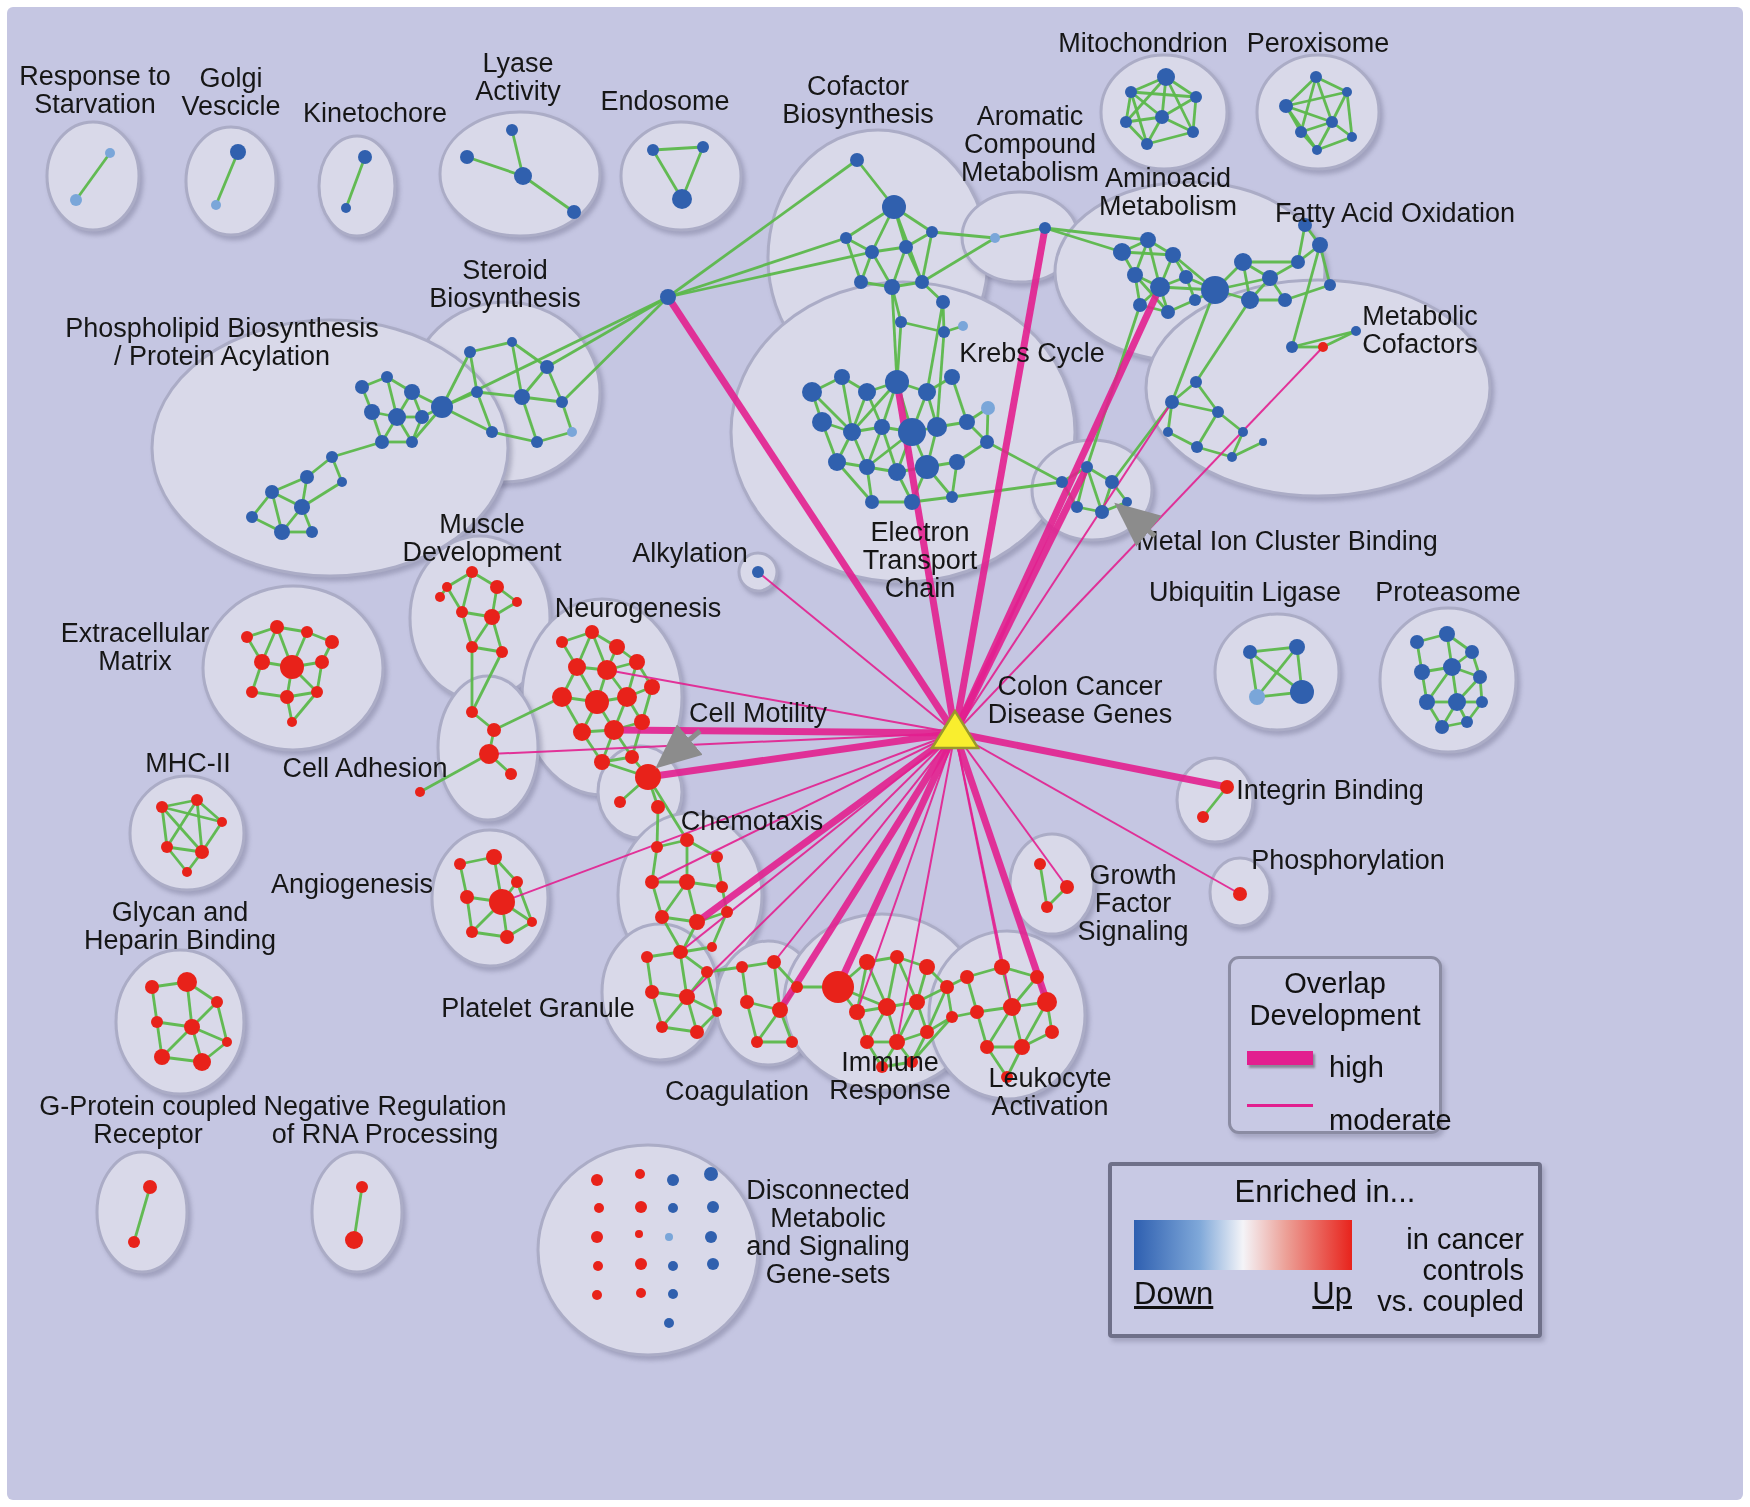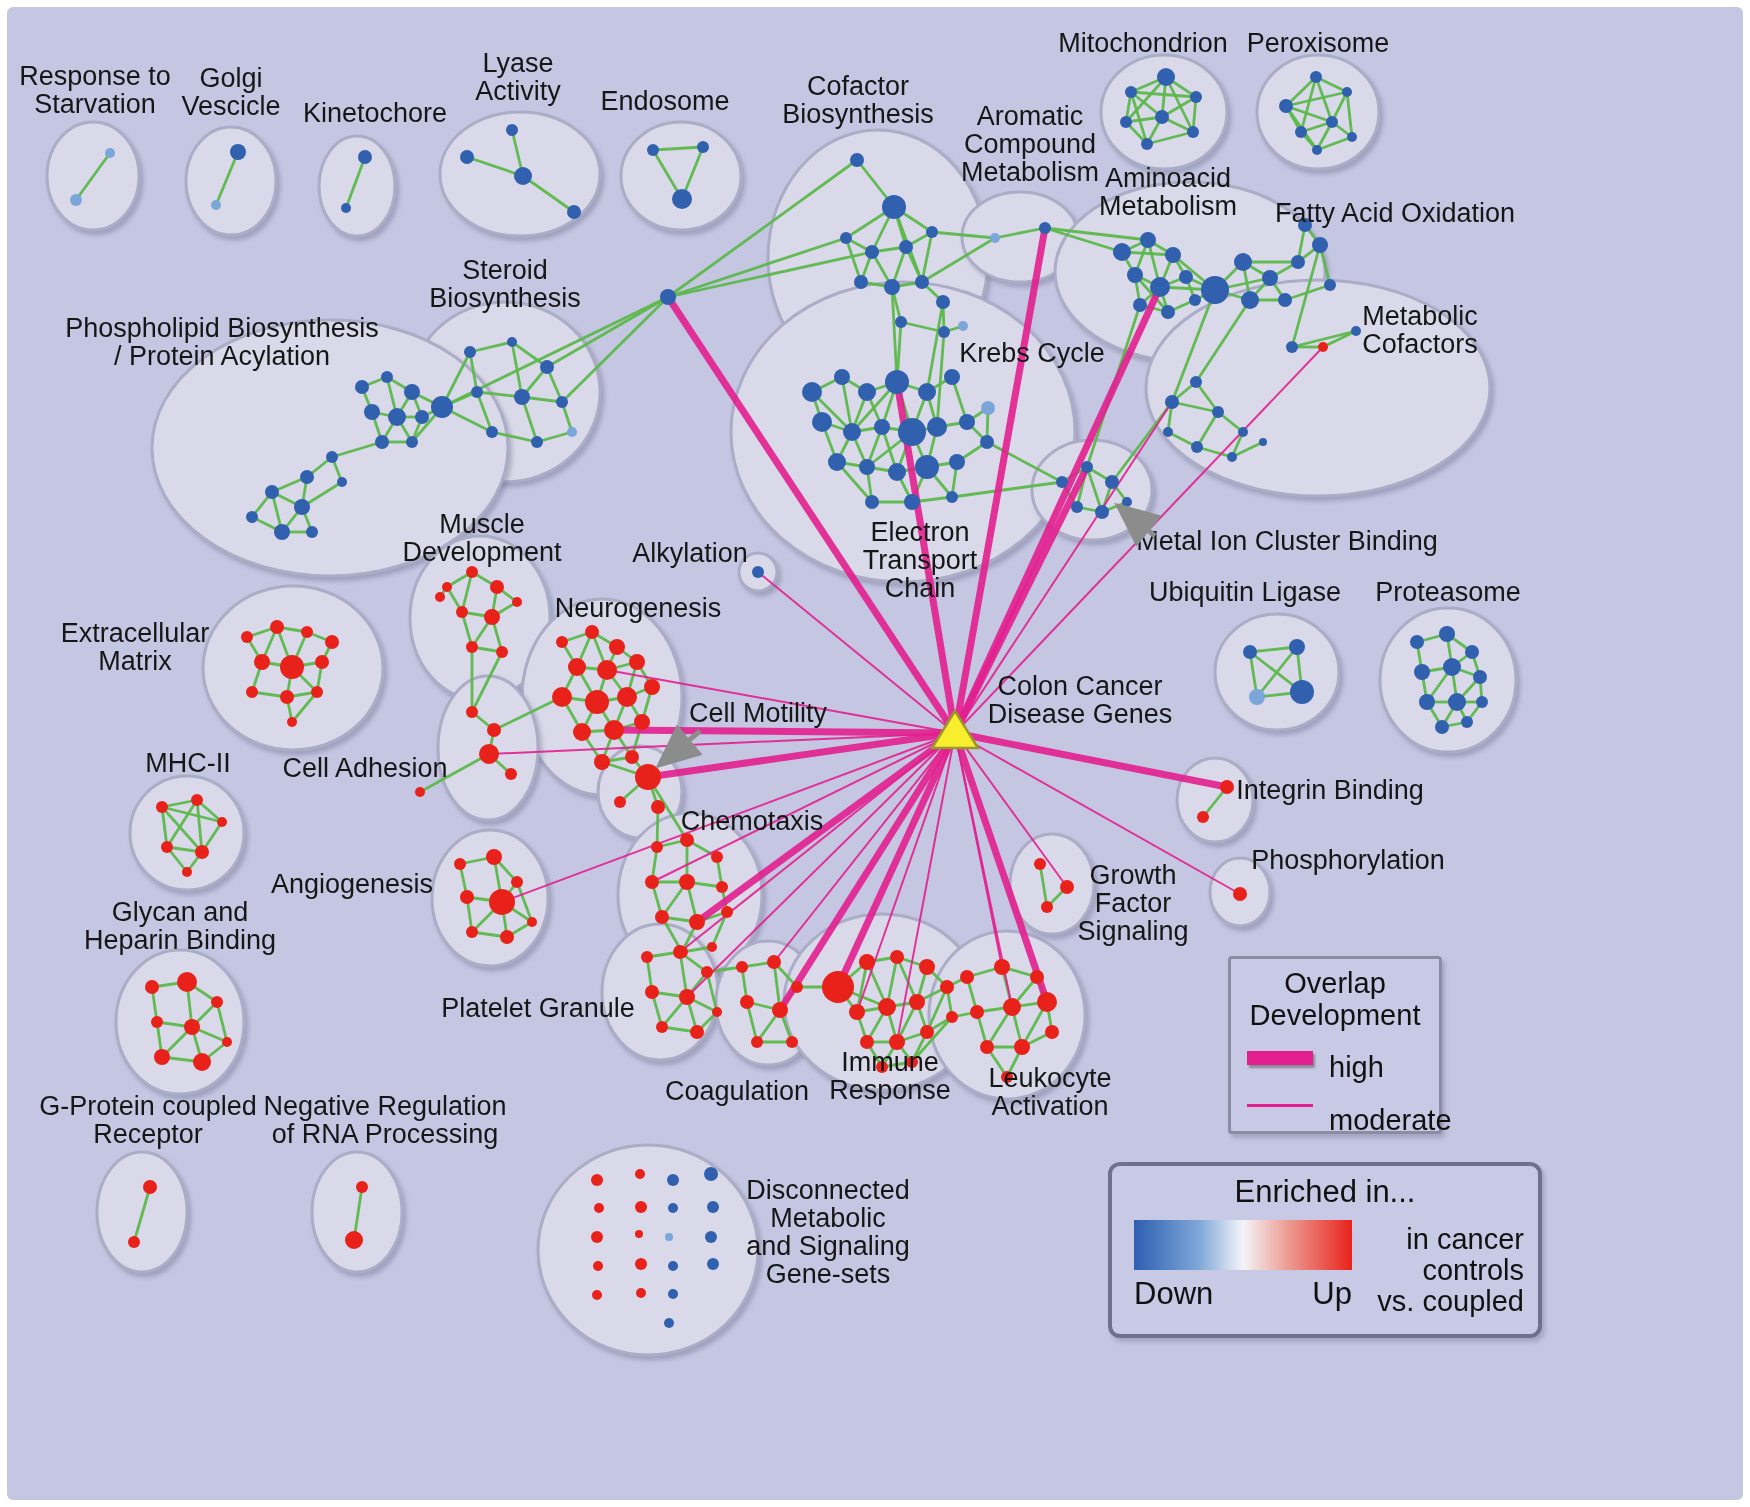--- a/index.html
+++ b/index.html
@@ -4,34 +4,34 @@
 <style>
   html,body{margin:0;padding:0;background:#ffffff;font-family:"Liberation Sans","DejaVu Sans",sans-serif;}
   .stage{position:relative;width:1750px;height:1507px;background:#ffffff;overflow:hidden;}
   .panel{position:absolute;left:7px;top:7px;width:1736px;height:1493px;background:#c5c6e2;border-radius:6px;}
   svg.network{position:absolute;left:0;top:0;}
   svg text{font-family:"Liberation Sans","DejaVu Sans",sans-serif;}
   .cluster{fill:#d9d9e9;stroke:#abacc6;stroke-width:3;filter:drop-shadow(3px 4px 2px rgba(70,70,100,0.28));}
 
   
   .legend-overlap{position:absolute;left:1228px;top:956px;width:214px;height:178px;box-sizing:border-box;
-    background:#c8c9e4;border:3px solid #8b8ca3;border-radius:4px;box-shadow:3px 4px 4px rgba(70,70,100,0.25);
+    background:#c8c9e4;border:3px solid #8b8ca3;border-radius:11px;box-shadow:3px 4px 4px rgba(70,70,100,0.25);
     color:#111;}
   .legend-title{font-size:29px;text-align:center;line-height:32px;margin-top:8px;}
   .legend-row{display:flex;align-items:flex-start;gap:16px;margin:20px 0 0 16px;font-size:29px;}
   .line-sample{width:66px;flex:0 0 auto;background:#e21f8f;}
   .line-sample.high{height:14px;box-shadow:2px 3px 2px rgba(60,60,60,0.45);}
   .line-sample.moderate{height:3px;}
 
   
   .legend-enrich{position:absolute;left:1108px;top:1162px;width:434px;height:176px;box-sizing:border-box;
-    background:#c8c9e4;border:4px solid #6f7089;border-radius:12px;box-shadow:3px 4px 4px rgba(70,70,100,0.25);color:#111;}
+    background:#c8c9e4;border:4px solid #6f7089;border-radius:4px;box-shadow:3px 4px 4px rgba(70,70,100,0.25);color:#111;}
   .enrich-title{font-size:31px;text-align:center;margin-top:8px;}
   .enrich-body{display:flex;align-items:flex-start;padding:10px 14px 0 22px;gap:22px;}
-  .gradient-wrap{width:218px;flex:0 0 auto;}
+  .gradient-wrap{width:218px;flex:0 0 auto;text-decoration:underline;}
   .gradient-bar{height:50px;background:linear-gradient(90deg,#2e5fb0 0%,#7fa8d9 30%,#f4f4f8 50%,#ec9f96 70%,#e8231c 100%);}
   .gradient-labels{display:flex;justify-content:space-between;font-size:31px;margin-top:6px;}
   .enrich-note{font-size:29px;line-height:31px;text-align:right;flex:1;padding-top:4px;}
 </style>
 </head>
 <body>
 
 <div class="stage">
   <div class="panel"></div>
 

